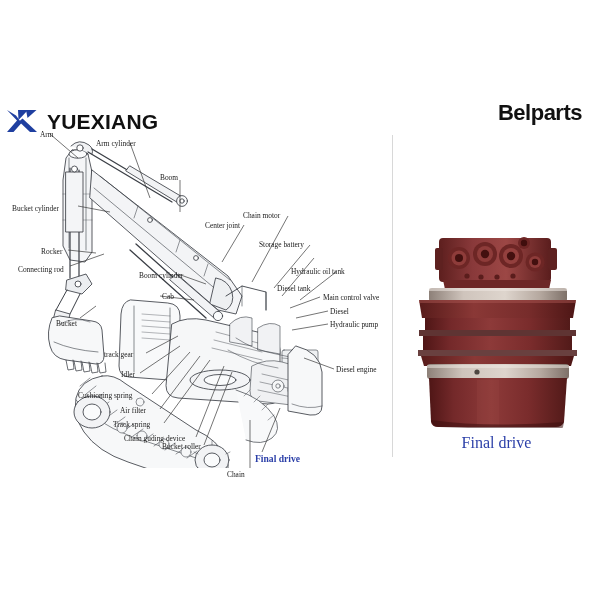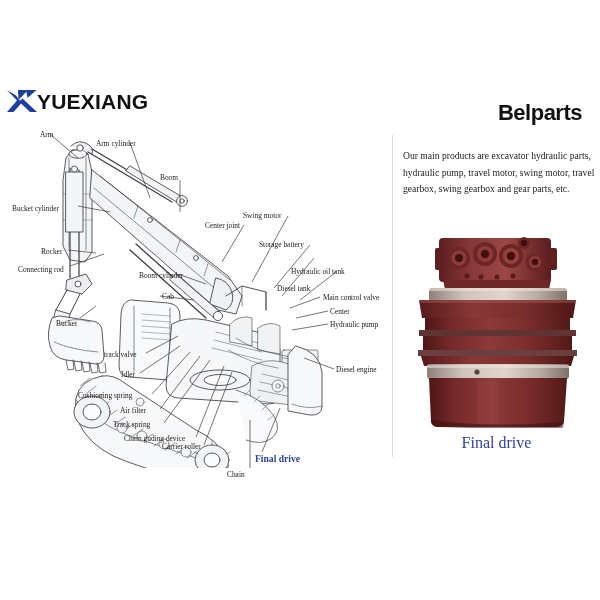--- a/index.html
+++ b/index.html
@@ -9,21 +9,21 @@
     font-family:"Liberation Serif", serif;
     overflow:hidden;
     position:relative;
   }
   #page{position:relative;width:600px;height:600px;background:#fff;}
 
   
   #left-panel{position:absolute;left:0;top:0;width:392px;height:600px;}
 
   
-  #logo{position:absolute;left:6px;top:84px;height:34px;display:flex;align-items:center;}
+  #logo{position:absolute;left:6px;top:104px;height:34px;display:flex;align-items:center;gap:10px;}
   #logo-mark{width:34px;height:32px;position:relative;flex:0 0 auto;}
   #logo-text{
     font-family:"Liberation Sans", sans-serif;
     font-weight:bold;font-size:21px;letter-spacing:0.2px;
     color:#101010;margin-left:-3px;line-height:1;
   }
 
   
   #excavator{position:absolute;left:30px;top:128px;width:340px;height:340px;}
   #excavator svg{display:block;width:100%;height:100%;}
@@ -288,49 +288,48 @@
         <div class="lbl" style="left: 40px; top: 131px;">Arm</div>
         <div class="lbl" style="left: 96px; top: 140px;">Arm cylinder</div>
         <div class="lbl" style="left: 160px; top: 174px;">Boom</div>
         <div class="lbl" style="left: 12px; top: 205px;">Bucket cylinder</div>
         <div class="lbl" style="left: 41px; top: 248px;">Rocker</div>
         <div class="lbl" style="left: 18px; top: 266px;">Connecting rod</div>
         <div class="lbl" style="left: 56px; top: 320px;">Bucket</div>
         <div class="lbl" style="left: 123px; top: 272px; padding-left: 16px;">Boom cylinder</div>
         <div class="lbl" style="left: 142px; top: 293px; padding-left: 20px;">Cab</div>
         <div class="lbl" style="left: 205px; top: 222px;">Center joint</div>
-        <div class="lbl" style="left: 243px; top: 212px;">Swing motor</div>
+        <div class="lbl" style="left: 243px; top: 212px;">Chain motor</div>
         <div class="lbl" style="left: 259px; top: 241px;">Storage battery</div>
         <div class="lbl" style="left: 277px; top: 254px; margin-top: 31px;">Diesel tank</div>
         <div class="lbl" style="left: 291px; top: 268px;">Hydraulic oil tank</div>
         <div class="lbl" style="left: 323px; top: 294px;">Main control valve</div>
-        <div class="lbl" style="left: 330px; top: 308px;">Center</div>
+        <div class="lbl" style="left: 330px; top: 308px;">Diesel</div>
         <div class="lbl" style="left: 330px; top: 321px;">Hydraulic pump</div>
         <div class="lbl" style="left: 336px; top: 366px;">Diesel engine</div>
-        <div class="lbl" style="left: 104px; top: 351px;">track valve</div>
+        <div class="lbl" style="left: 104px; top: 351px;">track gear</div>
         <div class="lbl" style="left: 121px; top: 371px;">Idler</div>
         <div class="lbl" style="left: 78px; top: 392px;">Cushioning spring</div>
         <div class="lbl" style="left: 120px; top: 407px;">Air filter</div>
         <div class="lbl" style="left: 113px; top: 421px;">Track spring</div>
         <div class="lbl" style="left: 124px; top: 435px;">Chain guding device</div>
-        <div class="lbl" style="left: 162px; top: 443px;">Carrier roller</div>
+        <div class="lbl" style="left: 162px; top: 443px;">Bucket roller</div>
         <div class="lbl blue" style="left: 255px; top: 454px;">Final drive</div>
         <div class="lbl" style="left: 227px; top: 471px; text-align: center;">Chain</div>
       </div>
   </div>
 
   <div id="divider"></div>
 
   <div id="right-panel">
 
     <div id="brand">
       <span class="b-inner">Belparts</span>
     </div>
 
-    <div id="blurb">Our main products are excavator hydraulic parts, hydraulic pump, travel motor, swing motor, travel gearbox, swing gearbox and gear parts, etc.</div>
 
     <div id="product">
       <svg viewBox="0 0 185 196" xmlns="http://www.w3.org/2000/svg">
         <defs>
           <linearGradient id="bodyG" x1="0" y1="0" x2="1" y2="0">
             <stop offset="0%" stop-color="#4f1616"></stop>
             <stop offset="18%" stop-color="#74292a"></stop>
             <stop offset="45%" stop-color="#8d3a39"></stop>
             <stop offset="72%" stop-color="#7a2c2c"></stop>
             <stop offset="100%" stop-color="#521a19"></stop>

